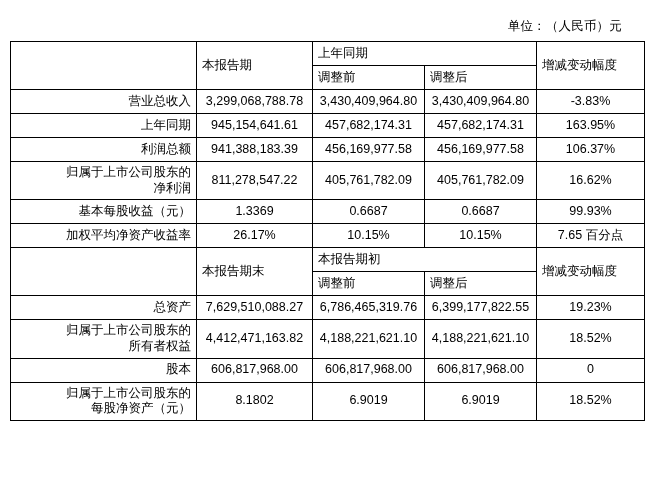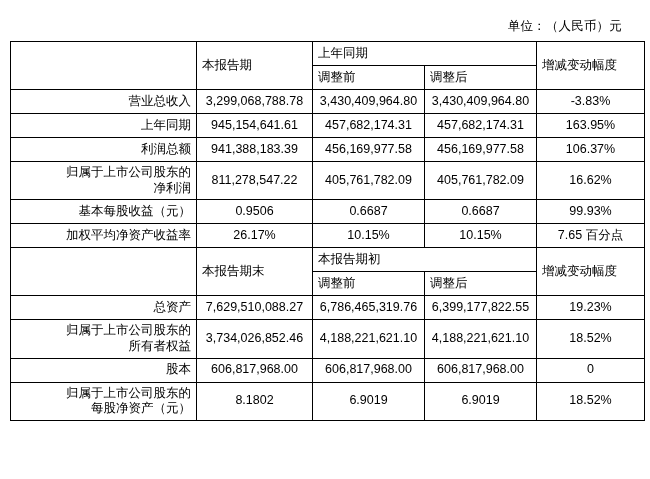--- a/index.html
+++ b/index.html
@@ -108,21 +108,21 @@
       <tr>
         <td class="c-label two-line" style="white-space:pre-line">归属于上市公司股东的
 净利润</td>
         <td class="c-num">811,278,547.22</td>
         <td class="c-num">405,761,782.09</td>
         <td class="c-num">405,761,782.09</td>
         <td class="c-num">16.62%</td>
       </tr>
       <tr>
         <td class="c-label">基本每股收益（元）</td>
-        <td class="c-num">0.9506</td>
+        <td class="c-num">1.3369</td>
         <td class="c-num">0.6687</td>
         <td class="c-num">0.6687</td>
         <td class="c-num">99.93%</td>
       </tr>
       <tr>
         <td class="c-label">加权平均净资产收益率</td>
         <td class="c-num">26.17%</td>
         <td class="c-num">10.15%</td>
         <td class="c-num">10.15%</td>
         <td class="c-num">7.65 百分点</td>
@@ -142,21 +142,21 @@
       <tr>
         <td class="c-label">总资产</td>
         <td class="c-num">7,629,510,088.27</td>
         <td class="c-num">6,786,465,319.76</td>
         <td class="c-num">6,399,177,822.55</td>
         <td class="c-num">19.23%</td>
       </tr>
       <tr>
         <td class="c-label two-line" style="white-space:pre-line">归属于上市公司股东的
 所有者权益</td>
-        <td class="c-num">3,734,026,852.46</td>
+        <td class="c-num">4,412,471,163.82</td>
         <td class="c-num">4,188,221,621.10</td>
         <td class="c-num">4,188,221,621.10</td>
         <td class="c-num">18.52%</td>
       </tr>
       <tr>
         <td class="c-label">股本</td>
         <td class="c-num">606,817,968.00</td>
         <td class="c-num">606,817,968.00</td>
         <td class="c-num">606,817,968.00</td>
         <td class="c-num">0</td>

